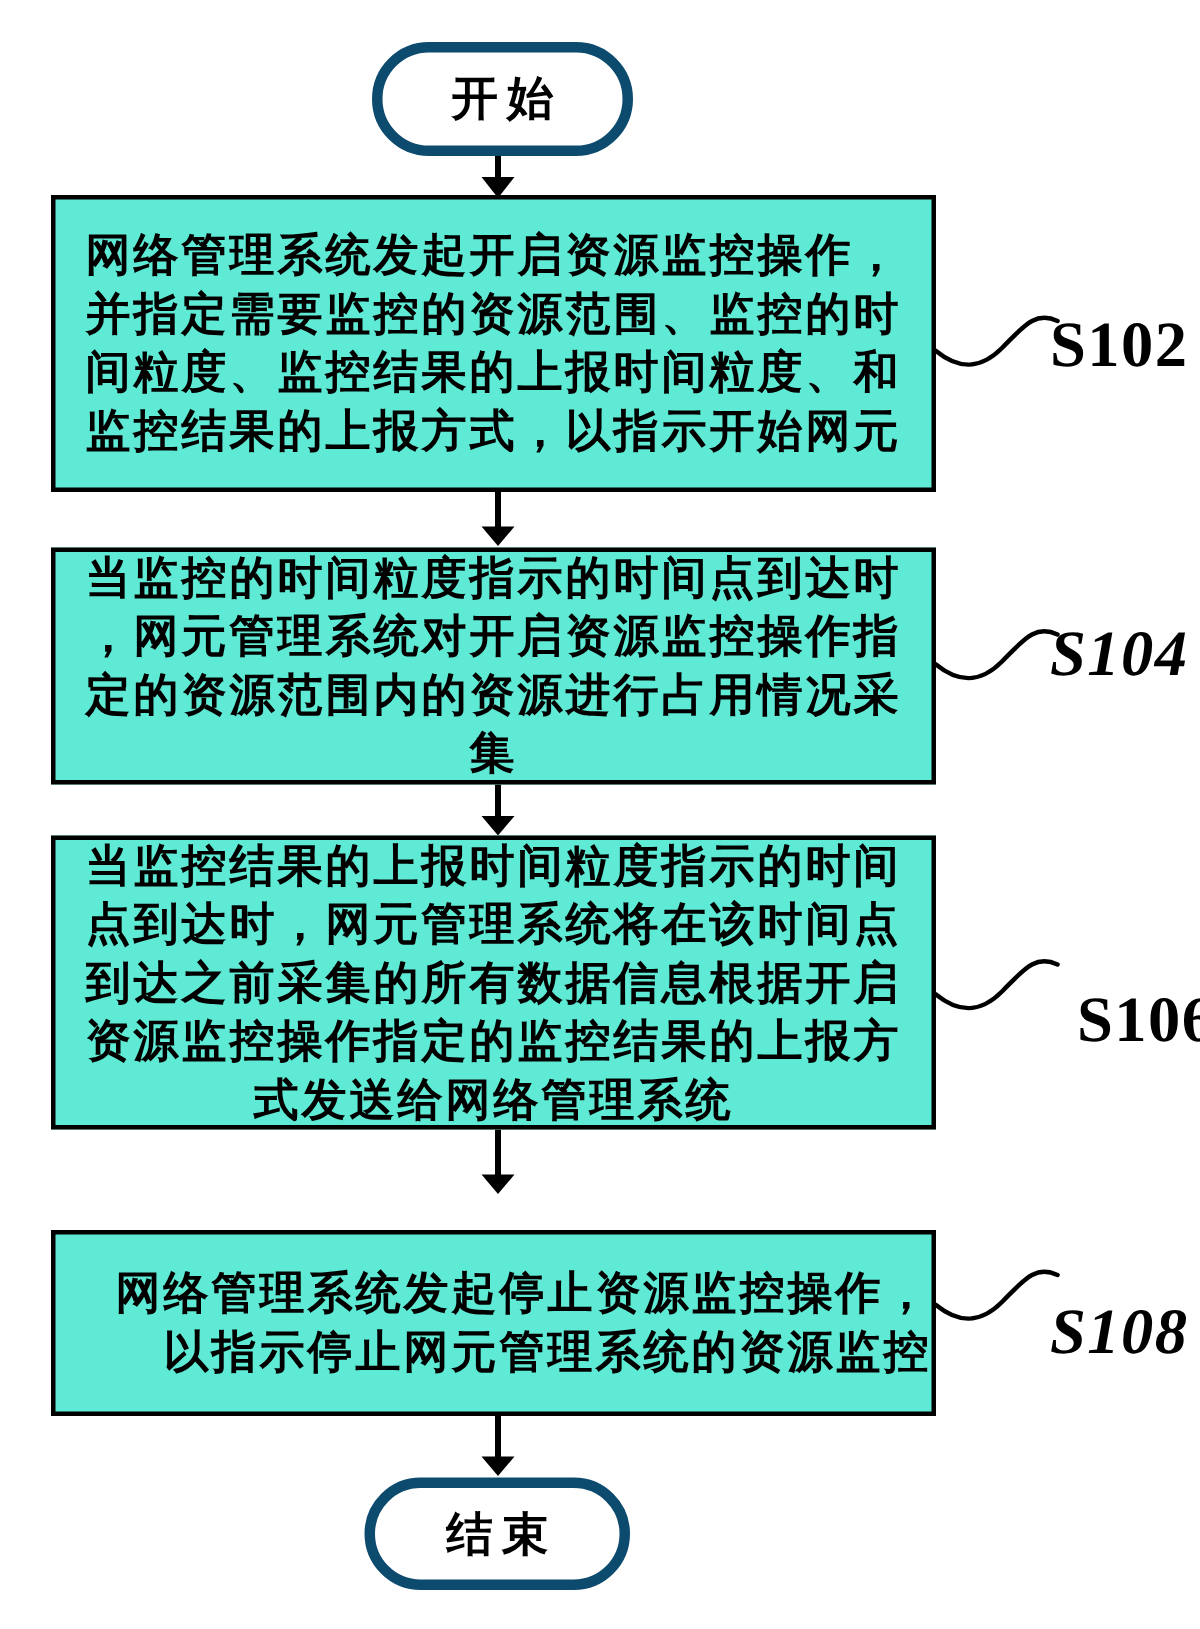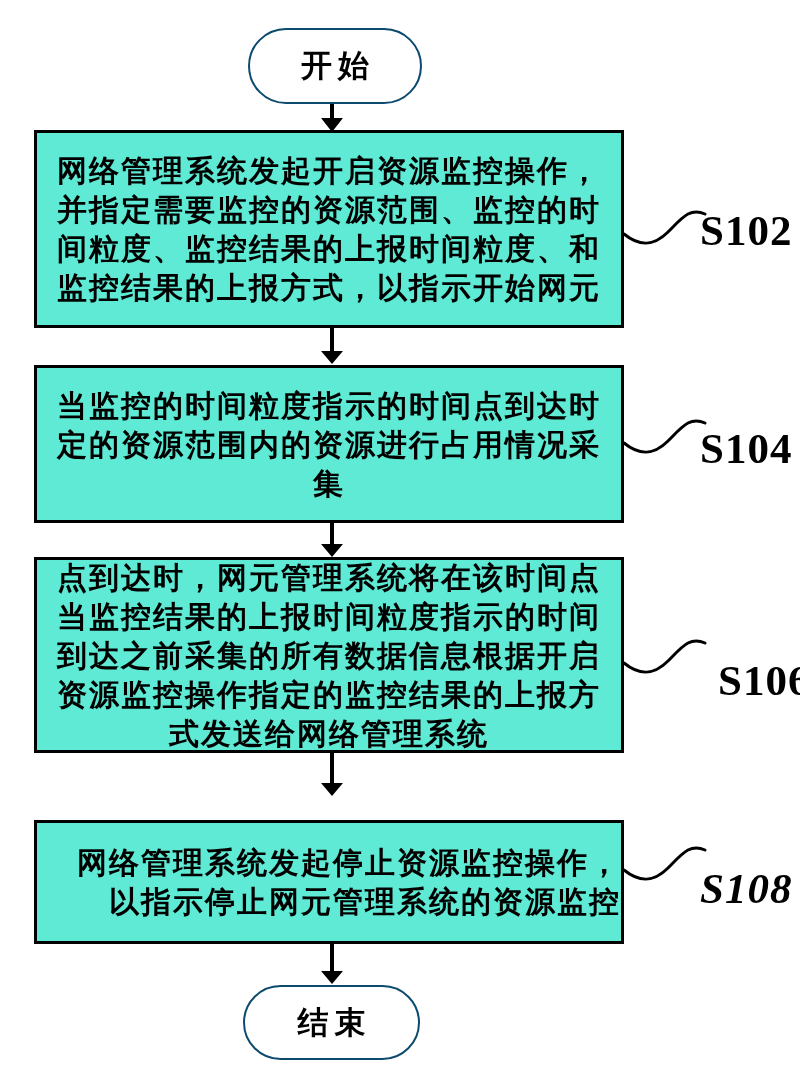--- a/index.html
+++ b/index.html
@@ -7,21 +7,21 @@
     position:relative;
     width:800px;height:1086px;
     background:#ffffff;
     color:#000;
     font-family:"Liberation Serif","DejaVu Serif",serif;
     overflow:hidden;
   }
   .overlay{position:absolute;left:0;top:0;width:800px;height:1086px;}
   .terminal{
     position:absolute;
-    border:2px solid #0c4a6e;
+    border:7px solid #0c4a6e;
     border-radius:40px;
     background:#fff;
     display:flex;align-items:center;justify-content:center;
     font-weight:700;font-size:31px;
     letter-spacing:6px;text-indent:6px;
     box-sizing:border-box;
   }
   .terminal.start{left:248px;top:28px;width:174px;height:76px;}
   .terminal.end{left:243px;top:985px;width:177px;height:75px;text-align:right;}
   .process{
@@ -36,21 +36,21 @@
   .box-s102{top:130px;height:198px;}
   .box-s104{top:365px;height:158px;}
   .box-s106{top:557px;height:196px;}
   .box-s108{top:820px;height:124px;align-items:flex-end;}
   .step-label{
     position:absolute;left:700px;
     font-weight:700;font-size:43px;
     letter-spacing:1px;
   }
   .label-s102{top:206px;}
-  .label-s104{top:424px;}
+  .label-s104{top:412px;font-style:italic;}
   .label-s106{top:656px;margin-left:18px;}
   .label-s108{top:864px;font-style:italic;}
 </style>
 </head>
 <body>
 
 <div class="canvas">
 
   <svg class="overlay" width="800" height="1086" viewBox="0 0 800 1086" fill="none" stroke="#000000">
     <g>
@@ -87,28 +87,29 @@
   <div class="process box-s102">
     <div class="line">网络管理系统发起开启资源监控操作，</div>
     <div class="line">并指定需要监控的资源范围、监控的时</div>
     <div class="line">间粒度、监控结果的上报时间粒度、和</div>
     <div class="line">监控结果的上报方式，以指示开始网元</div>
   </div>
   <div class="step-label label-s102">S102</div>
 
   <div class="process box-s104">
     <div class="line">当监控的时间粒度指示的时间点到达时</div>
+    <div class="line">，网元管理系统对开启资源监控操作指</div>
     <div class="line">定的资源范围内的资源进行占用情况采</div>
     <div class="line">集</div>
   </div>
   <div class="step-label label-s104">S104</div>
 
   <div class="process box-s106">
+    <div class="line">当监控结果的上报时间粒度指示的时间</div>
     <div class="line">点到达时，网元管理系统将在该时间点</div>
-    <div class="line">当监控结果的上报时间粒度指示的时间</div>
     <div class="line">到达之前采集的所有数据信息根据开启</div>
     <div class="line">资源监控操作指定的监控结果的上报方</div>
     <div class="line">式发送给网络管理系统</div>
   </div>
   <div class="step-label label-s106">S106</div>
 
   <div class="process box-s108">
     <div class="line">网络管理系统发起停止资源监控操作，</div>
     <div class="line">以指示停止网元管理系统的资源监控</div>
   </div>

